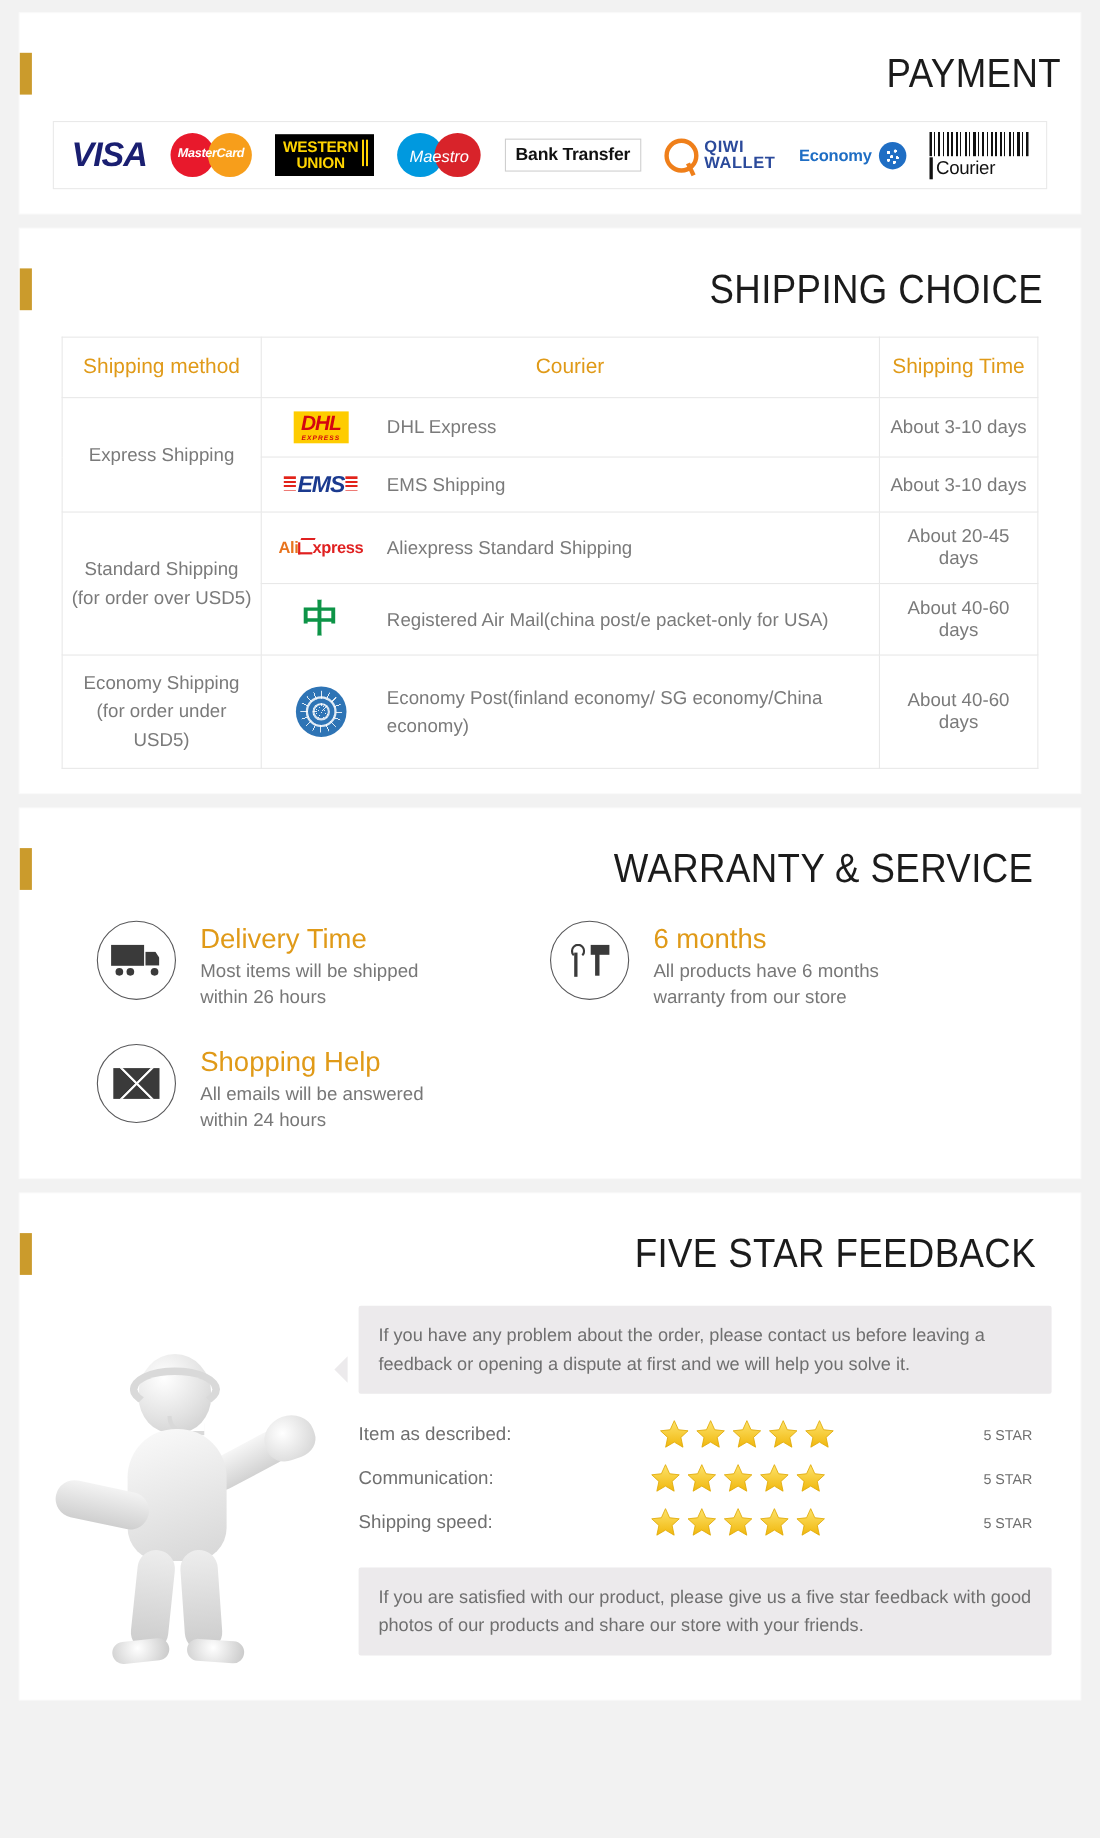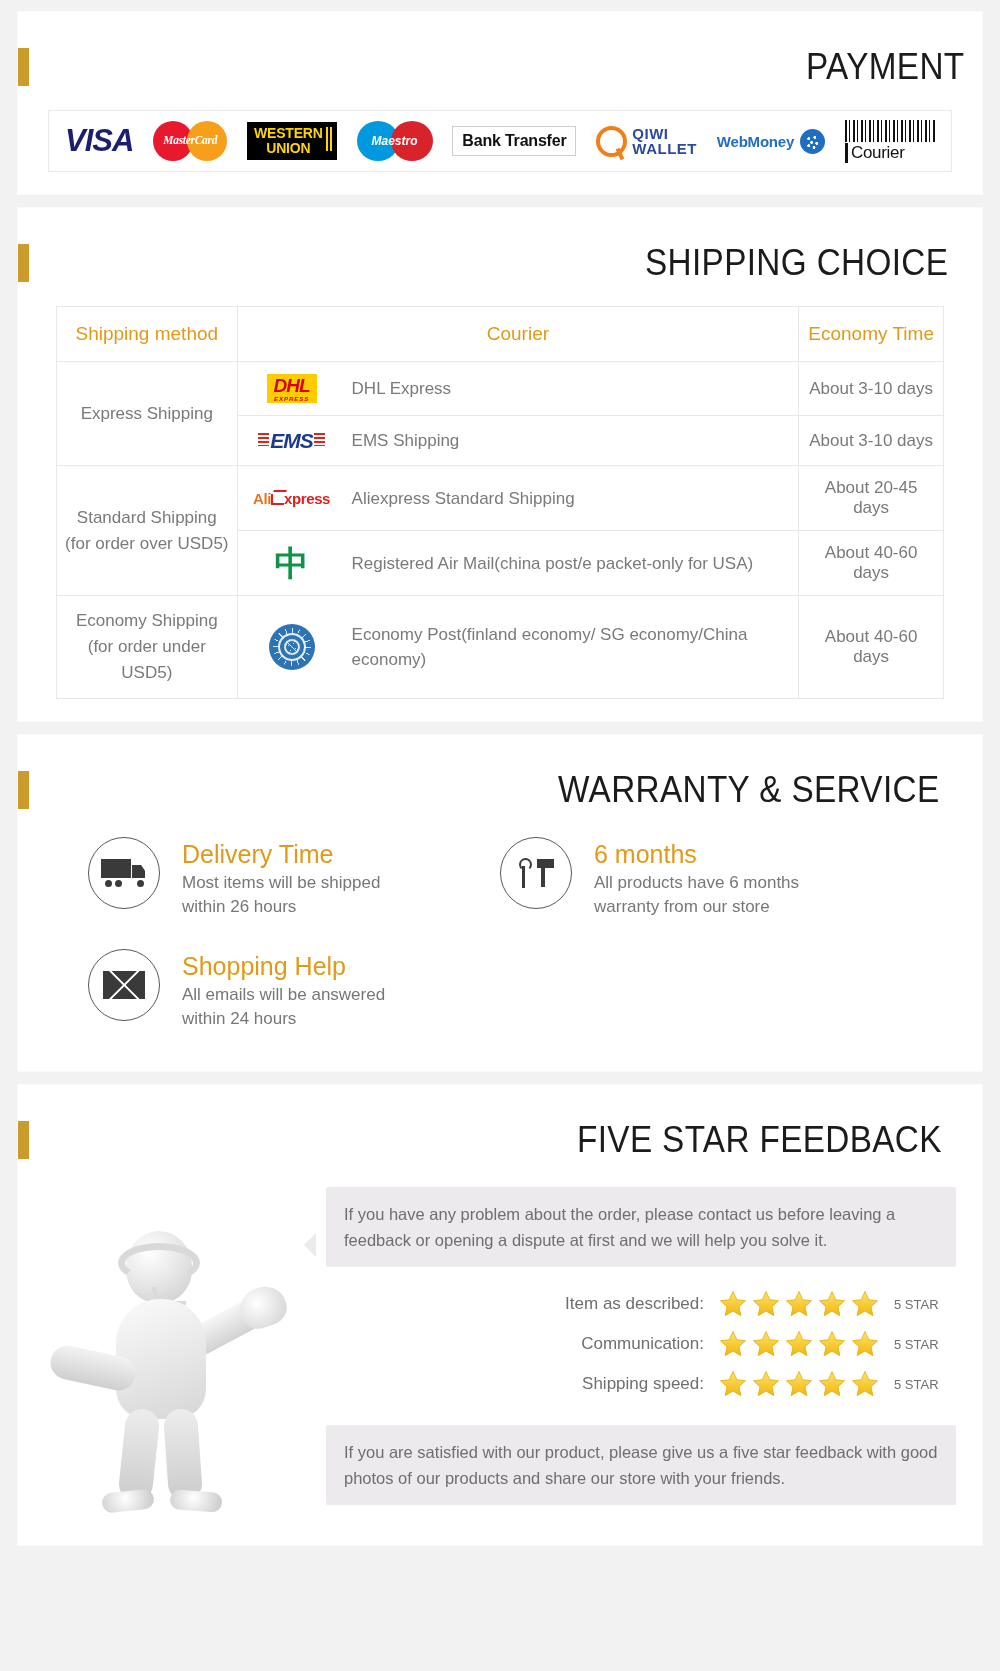--- a/index.html
+++ b/index.html
@@ -71,39 +71,38 @@
     position: absolute; top: 0; width: 40px; height: 40px; border-radius: 50%;
     display:block;
   }
   .mc .l { left: 0; background: #e8192c; }
   .mc .r { right: 0; background: #f79e1b; }
   .mc span {
     position: absolute; z-index: 3; width: 100%; text-align: center;
     top: 13px; left: 0;
     font-size: 11.5px; font-weight: bold; font-style: italic; color: #fff;
     letter-spacing: -0.3px;
-    font-family: Liberation Serif, serif;
   }
   .wu {
     background: #000; color: #ffd400; text-align: center;
     font-weight: bold; font-size: 14px; line-height: 15px;
     padding: 4px 14px 4px 7px; position: relative; letter-spacing: -0.2px;
   }
   .wu::after {
     content: ""; position: absolute; right: 4px; top: 5px;
     width: 7px; height: 24px;
     background: repeating-linear-gradient(90deg,#ffd400 0 2px,#000 2px 4px);
   }
   .maestro { position: relative; width: 76px; height: 40px; }
   .maestro i { position: absolute; top: 0; width: 42px; height: 40px; border-radius: 50%; display:block;}
   .maestro .l { left: 0; background: #0099df; }
   .maestro .r { right: 0; background: #d8232a; }
   .maestro span {
     position: absolute; z-index: 3; width: 100%; text-align: center; top: 13px; left: 0;
-    font-size: 12px; font-weight: bold; font-style: italic; color: #fff;
+    font-size: 15px; font-weight: normal; font-style: italic; color: #fff;
   }
   .banktr {
     border: 1px solid #cfcfcf; background: #fff; color: #111;
     font-weight: bold; font-size: 16px; padding: 5px 9px; letter-spacing: -0.2px;
   }
   .qiwi { display: flex; align-items: center; gap: 5px; }
   .qiwi .q {
     width: 31px; height: 31px; border: 4px solid #ef7f1a; border-radius: 50%;
     position: relative;
   }
@@ -294,21 +293,21 @@
   .bubble {
     background: #eceaec; color: #6f6f6f; font-size: 16.5px; line-height: 26px;
     padding: 14px 18px; position: relative; border-radius: 2px;
   }
   .bubble.first::after {
     content: ""; position: absolute; left: -22px; bottom: 10px;
     border: 12px solid transparent; border-right-color: #eceaec; border-left: 0;
   }
   .ratings { padding: 22px 0 16px 0; }
   .rate-row {
-    display: flex; align-items: center; justify-content: flex-end; gap: 14px;
+    display: flex; align-items: center; justify-content: space-between; gap: 14px;
     margin-bottom: 10px;
   }
   .rate-label { color: #6f6f6f; font-size: 17px; }
   .stars { display: flex; gap: 3px; }
   .star {
     width: 30px; height: 30px; display: block;
   }
   .rate-val { color: #6f6f6f; font-size: 13px; width: 62px; }
 
   
@@ -409,21 +408,21 @@
           <span class="q"></span>
           <span class="txt">
             <span class="t1">QIWI</span><br>
             <span class="t2">WALLET</span>
           </span>
         </span>
       </div>
 
       <div class="pay-logo">
         <span class="wm">
-          <span class="t">WebMoney</span>
+          <span class="t">Economy</span>
           <span class="globe"></span>
         </span>
       </div>
 
       <div class="pay-logo">
         <span class="boleto">
           <span class="bars"></span>
           <span class="lbl">Courier</span>
         </span>
       </div>
@@ -435,21 +434,21 @@
     <div class="sec-head">
       <span class="sec-bar"></span>
       <span class="sec-title">SHIPPING CHOICE</span>
     </div>
 
     <table class="ship-table">
       <thead>
         <tr>
           <th>Shipping method</th>
           <th>Courier</th>
-          <th>Economy Time</th>
+          <th>Shipping Time</th>
         </tr>
       </thead>
       <tbody>
 
         <tr>
           <td class="td-method" rowspan="2">
             <span>Express Shipping</span>
           </td>
           <td class="td-courier">
             <div class="courier-cell">

